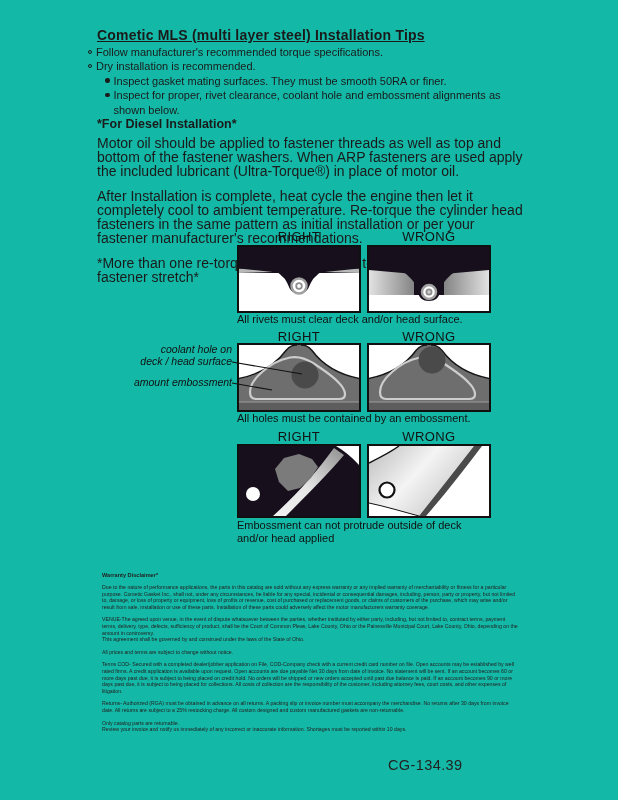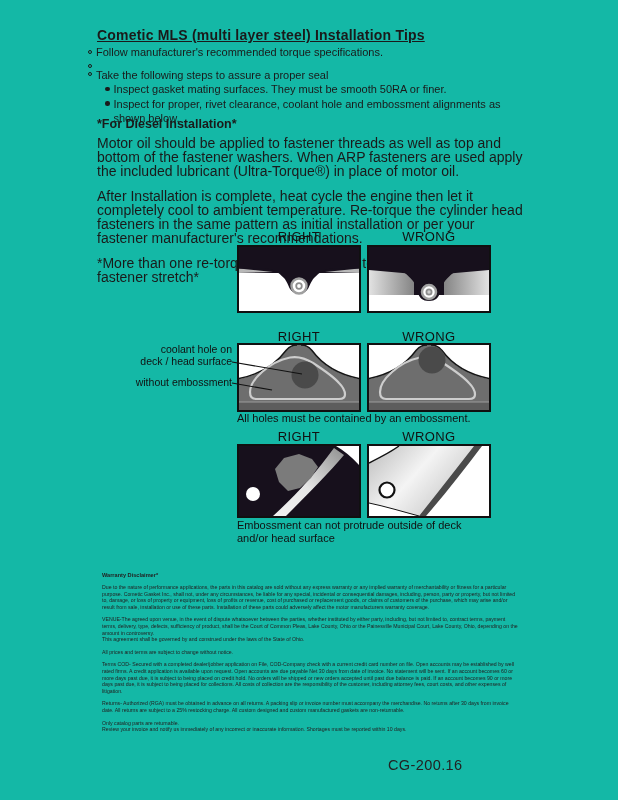--- a/index.html
+++ b/index.html
@@ -24,21 +24,21 @@
     display:inline-block; width:4.5px; height:4.5px; background:#1a1a1a;
     border-radius:50%; margin:4.5px 4px 0 0; flex:0 0 auto;
   }
   .diesel { position:absolute; left:97px; top:117px; width:428px; }
   .diesel-h { font-size:12.5px; font-weight:700; margin-bottom:5px; }
   .diesel p { font-size:14px; line-height:14px; margin-bottom:11px; }
   .dg-label { position:absolute; width:124px; text-align:center; font-size:13px; letter-spacing:0.4px; color:#111; }
   .dg-box { position:absolute; width:124px; border:2px solid #101010; background:#fff; }
   .dg-box svg { display:block; }
   .dg-caption { position:absolute; left:237px; font-size:11px; line-height:13px; color:#111; }
-  .callout { position:absolute; font-size:10.5px; line-height:11.5px; text-align:right; color:#111; }
+  .callout { position:absolute; font-size:10.5px; line-height:11.5px; text-align:right; color:#111;font-style:italic; }
   .leader-svg { position:absolute; left:230px; top:348px; width:90px; height:50px; pointer-events:none; z-index:5; }
   .warranty { position:absolute; left:102px; top:572px; width:418px; color:#222; }
   .warranty-h { font-size:5.6px; font-weight:700; margin-bottom:6px; }
   .w-block { font-size:5.2px; line-height:6.6px; }
   .w-gap { margin-bottom:6px; }
   .page-number { position:absolute; left:388px; top:757px; font-size:14.5px; letter-spacing:0.4px; color:#222; }
 </style>
 </head>
 <body>
 
@@ -46,24 +46,21 @@
 
   <div class="title">Cometic MLS (multi layer steel) Installation Tips</div>
 
   <div class="bullets">
     <div class="b-row">
       <span class="marker-open"></span>
       <span>Follow manufacturer's recommended torque specifications.</span>
     </div>
     <div class="b-row">
       <span class="marker-open"></span>
-    </div>
-    <div class="b-row">
-      <span class="marker-open"></span>
-      <span>Take the following steps to assure a proper seal</span>
+      <span>Dry installation is recommended.</span>
     </div>
     <div class="b-row sub">
       <span class="marker-filled"></span>
       <span>Inspect gasket mating surfaces.  They must be smooth 50RA or finer.</span>
     </div>
     <div class="b-row sub">
       <span class="marker-filled"></span>
       <span>Inspect for proper, rivet clearance, coolant hole and embossment alignments as shown below.</span>
     </div>
   </div>
@@ -105,30 +102,31 @@
       <rect x="0" y="0" width="120" height="64" fill="#17101c"></rect>
       <rect x="0" y="48" width="120" height="16" fill="#ffffff"></rect>
       <polygon points="0,23 45,27 45,48 0,48" fill="url(#gL)"></polygon>
       <polygon points="120,23 75,27 75,48 120,48" fill="url(#gR)"></polygon>
       <path d="M0,0 H120 V23 H94 C86,23.5 82,27 76,34 C70,42 73,54 60,54 C47,54 50,42 44,34 C38,27 34,23.5 26,23 H0 Z" fill="#17101c"></path>
       <circle cx="60" cy="45" r="7" fill="#ffffff" stroke="#a0a0a0" stroke-width="2.5"></circle>
       <circle cx="60" cy="45" r="2.6" fill="#cfcfcf" stroke="#8d8d8d" stroke-width="1.8"></circle>
     </svg>
   </div>
 
+  <div class="dg-caption" style="top:313px;">All rivets must clear deck and/or head surface.</div>
 
   <div class="dg-label" style="left:237px; top:329px;">RIGHT</div>
   <div class="dg-label" style="left:367px; top:329px;">WRONG</div>
 
   <div class="callout" style="left:118px; top:344px; width:114px;">
     <div>coolant hole on</div>
     <div>deck / head surface</div>
   </div>
   <div class="callout" style="left:106px; top:377px; width:126px;">
-    <div>without embossment</div>
+    <div>amount embossment</div>
   </div>
 
   <svg class="leader-svg">
     <line x1="2" y1="14" x2="72" y2="26" stroke="#111" stroke-width="1.1"></line>
     <line x1="2" y1="35" x2="42" y2="42" stroke="#111" stroke-width="1.1"></line>
   </svg>
 
   <div class="dg-box" style="left:237px; top:343px; height:69px;">
     <svg width="120" height="65" viewBox="0 0 120 65">
       <rect x="0" y="0" width="120" height="65" fill="#ffffff"></rect>
@@ -190,30 +188,30 @@
       <path d="M30,0 L105,0 C88,22 70,45 50,70 C35,66 15,60 0,57 L0,17 C12,11 22,6 30,0 Z" fill="url(#bandW)"></path>
       <path d="M105,0 L113,0 C95,24 77,47 57,70 L50,70 C70,45 88,22 105,0 Z" fill="#4a4a4a"></path>
       <path d="M0,17 C12,11 22,6 30,0" fill="none" stroke="#111" stroke-width="1.4"></path>
       <path d="M0,57 C15,60 35,66 50,70" fill="none" stroke="#111" stroke-width="1"></path>
       <circle cx="18" cy="44" r="7.5" fill="#ffffff" stroke="#111" stroke-width="2.2"></circle>
     </svg>
   </div>
 
   <div class="dg-caption" style="top:519px;">
     <div>Embossment can not protrude outside of deck</div>
-    <div>and/or head surface</div>
+    <div>and/or head applied</div>
   </div>
 
   <div class="warranty">
     <div class="warranty-h">Warranty Disclaimer*</div>
     <div class="w-block w-gap">Due to the nature of performance applications, the parts in this catalog are sold without any express warranty or any implied warranty of merchantability or fitness for a particular purpose.  Cometic Gasket Inc., shall not, under any circumstances, be liable for any special, incidental or consequential damages, including, person, party or property, but not limited to, damage, or loss of property or equipment, loss of profits or revenue, cost of purchased or replacement goods, or claims of customers of the purchase, which may arise and/or result from sale, installation or use of these parts.  Installation of these parts could adversely affect the motor manufacturers warranty coverage.</div>
     <div class="w-block">VENUE-The agreed upon venue, in the event of dispute whatsoever between the parties, whether instituted by either party, including, but not limited to, contract terms, payment terms, delivery, type, defects, sufficiency of product, shall be the Court of Common Pleas, Lake County, Ohio or the Painesville Municipal Court, Lake County, Ohio, depending on the amount in controversy.</div>
     <div class="w-block w-gap">This agreement shall be governed by and construed under the laws of the State of Ohio.</div>
     <div class="w-block w-gap">All prices and terms are subject to change without notice.</div>
     <div class="w-block w-gap">Terms COD- Secured with a completed dealer/jobber application on File, COD-Company check with a current credit card number on file.  Open accounts may be established by well rated firms.  A credit application is available upon request.  Open accounts are due payable Net 30 days from date of invoice.  No statement will be sent.  If an account becomes 60 or more days past due, it is subject to being placed on credit hold.  No orders will be shipped or new orders accepted until past due balance is paid.  If an account becomes 90 or more days past due, it is subject to being placed for collections.  All costs of collection are the responsibility of the customer, including attorney fees, court costs, and other expenses of litigation.</div>
     <div class="w-block w-gap">Returns- Authorized (RGA) must be obtained in advance on all returns.  A packing slip or invoice number must accompany the merchandise.  No returns after 30 days from invoice date.  All returns are subject to a 25% restocking charge.  All custom designed and custom manufactured gaskets are non-returnable.</div>
     <div class="w-block">Only catalog parts are returnable.</div>
     <div class="w-block">Review your invoice and notify us immediately of any incorrect or inaccurate information.  Shortages must be reported within 10 days.</div>
   </div>
 
-  <div class="page-number">CG-200.16</div>
+  <div class="page-number">CG-134.39</div>
 
 </div>
 
 </body></html>

